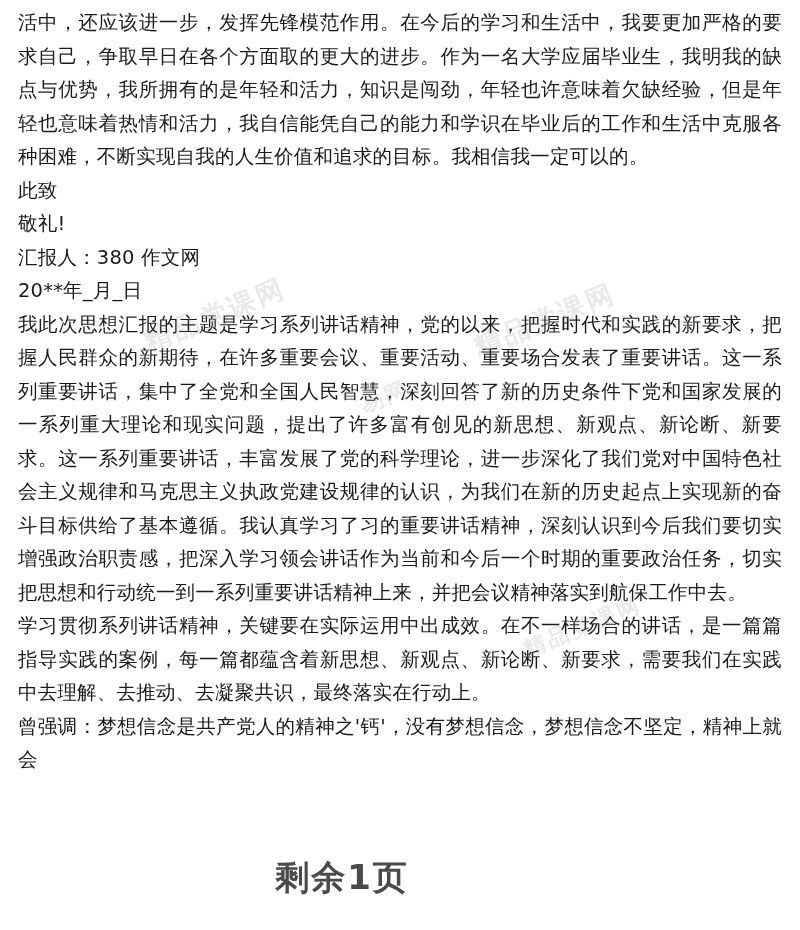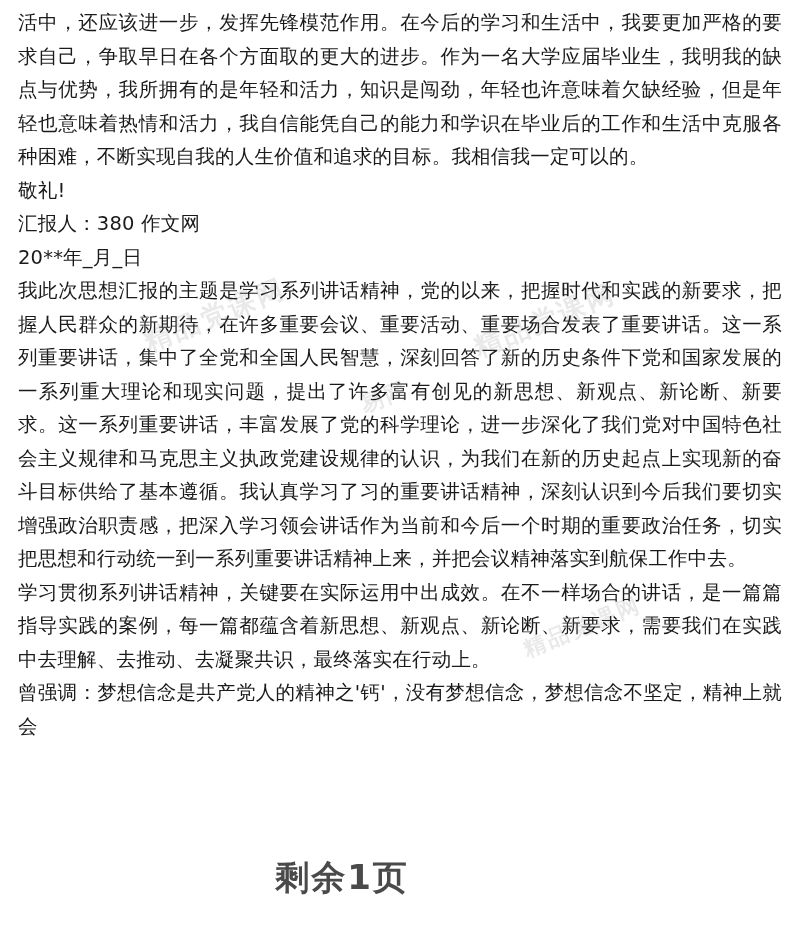--- a/index.html
+++ b/index.html
@@ -82,20 +82,21 @@
   }
   .footer-text.second { letter-spacing: 2px; }
 </style>
 </head>
 <body>
 
 <div id="doc-page">
 
   <div class="text-body">
     <p class="para">活中，还应该进一步，发挥先锋模范作用。在今后的学习和生活中，我要更加严格的要求自己，争取早日在各个方面取的更大的进步。作为一名大学应届毕业生，我明我的缺点与优势，我所拥有的是年轻和活力，知识是闯劲，年轻也许意味着欠缺经验，但是年轻也意味着热情和活力，我自信能凭自己的能力和学识在毕业后的工作和生活中克服各种困难，不断实现自我的人生价值和追求的目标。我相信我一定可以的。</p>
+    <p class="para">此致</p>
     <p class="para">敬礼!</p>
     <p class="para">汇报人：380 作文网</p>
     <p class="para">20**年_月_日</p>
     <p class="para">我此次思想汇报的主题是学习系列讲话精神，党的以来，把握时代和实践的新要求，把握人民群众的新期待，在许多重要会议、重要活动、重要场合发表了重要讲话。这一系列重要讲话，集中了全党和全国人民智慧，深刻回答了新的历史条件下党和国家发展的一系列重大理论和现实问题，提出了许多富有创见的新思想、新观点、新论断、新要求。这一系列重要讲话，丰富发展了党的科学理论，进一步深化了我们党对中国特色社会主义规律和马克思主义执政党建设规律的认识，为我们在新的历史起点上实现新的奋斗目标供给了基本遵循。我认真学习了习的重要讲话精神，深刻认识到今后我们要切实增强政治职责感，把深入学习领会讲话作为当前和今后一个时期的重要政治任务，切实把思想和行动统一到一系列重要讲话精神上来，并把会议精神落实到航保工作中去。</p>
     <p class="para">学习贯彻系列讲话精神，关键要在实际运用中出成效。在不一样场合的讲话，是一篇篇指导实践的案例，每一篇都蕴含着新思想、新观点、新论断、新要求，需要我们在实践中去理解、去推动、去凝聚共识，最终落实在行动上。</p>
     <p class="para">曾强调：梦想信念是共产党人的精神之'钙'，没有梦想信念，梦想信念不坚定，精神上就会</p>
   </div>
 
   <div class="watermark wm1">精品党课网</div>
   <div class="watermark wm2">精品党课网</div>

